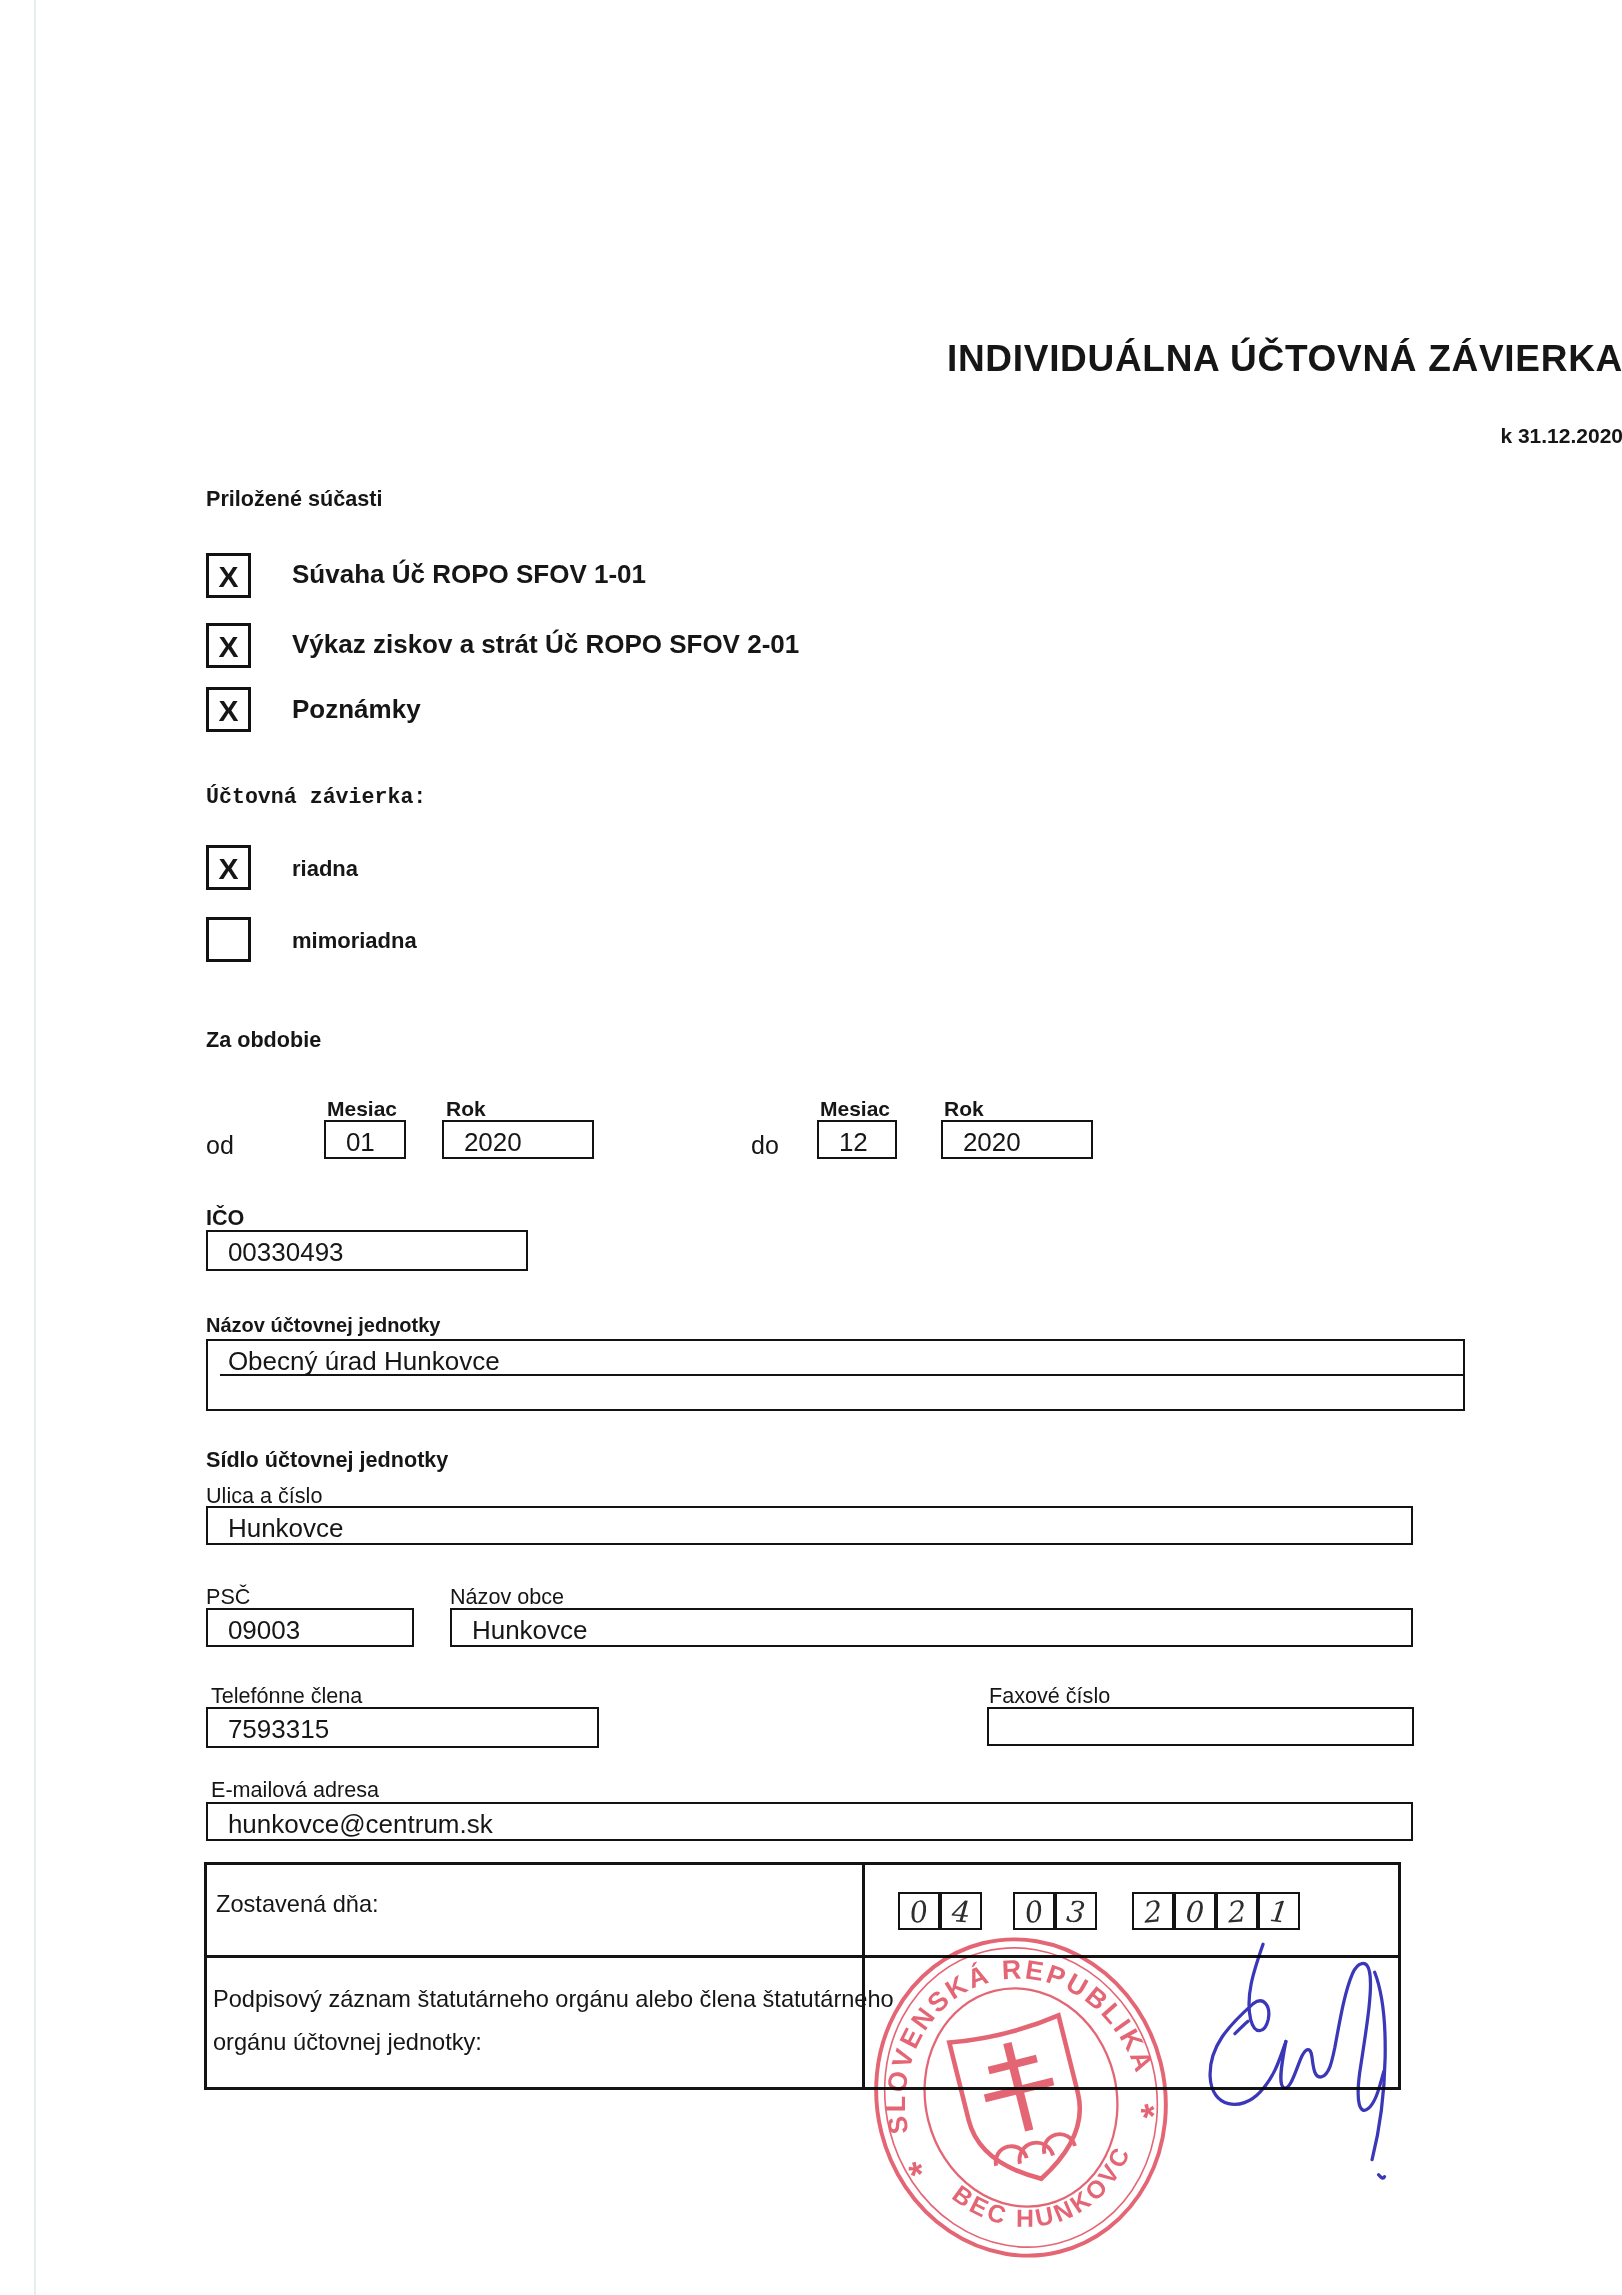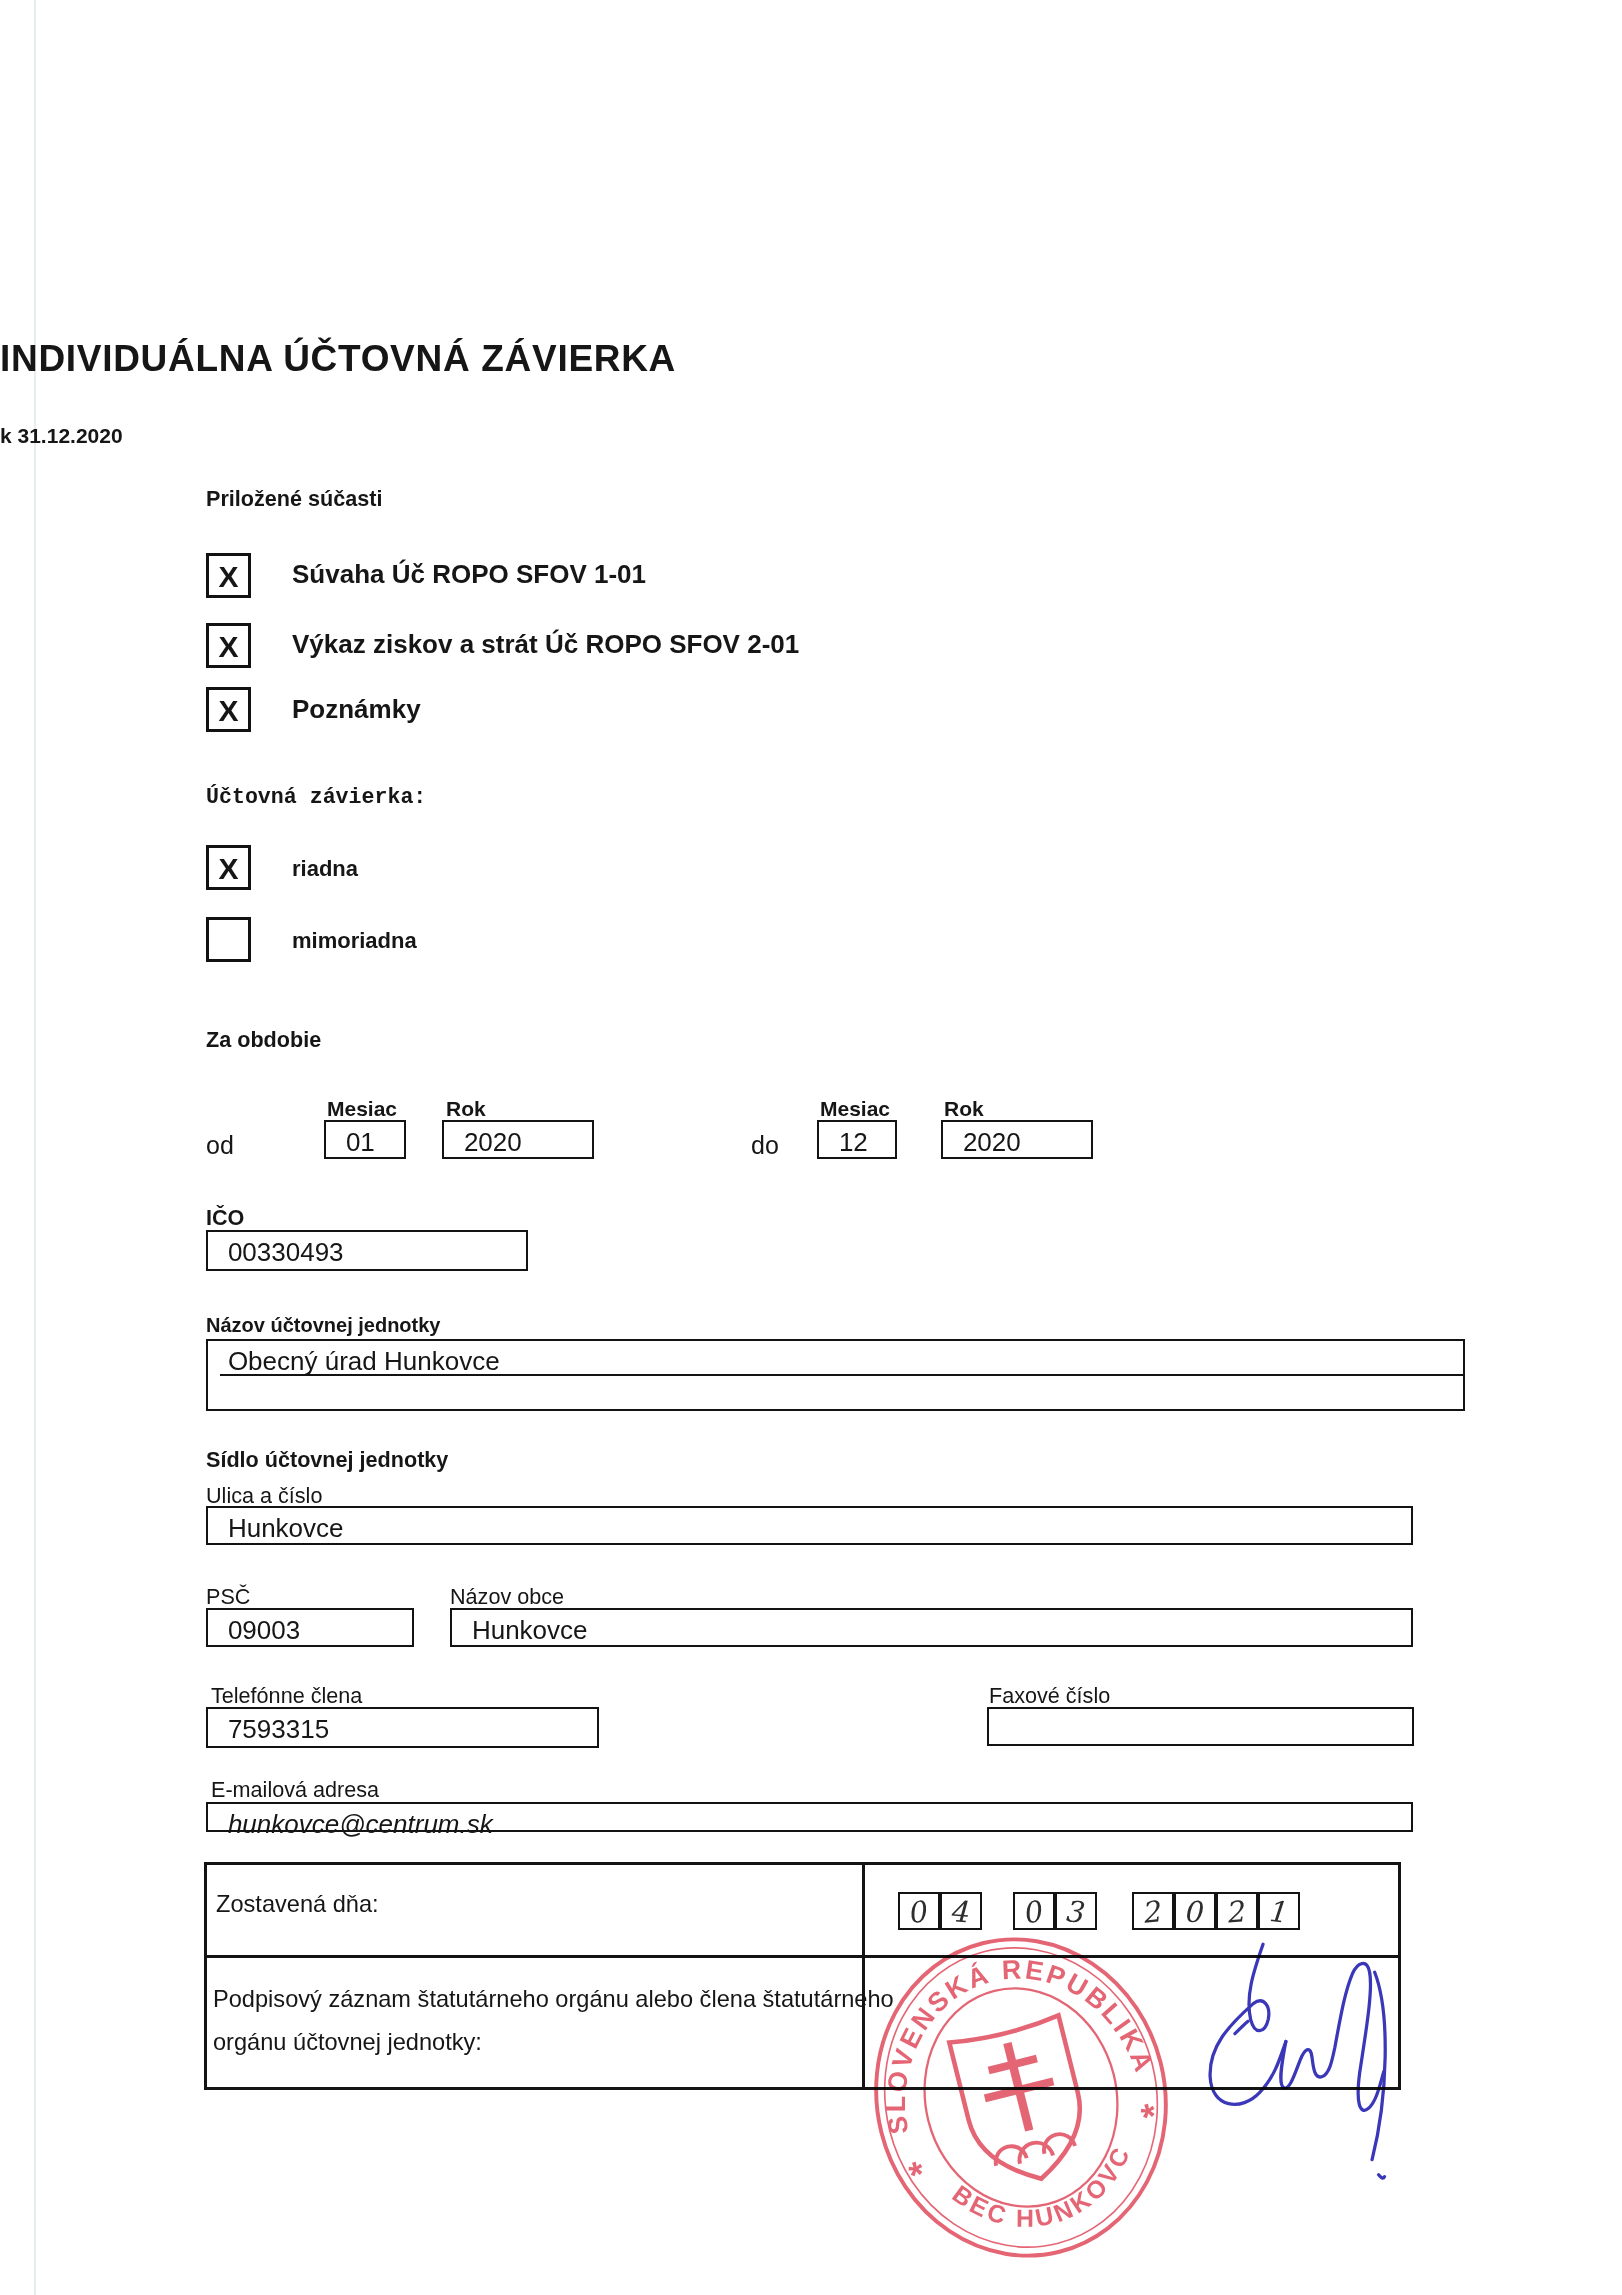--- a/index.html
+++ b/index.html
@@ -2,21 +2,21 @@
 <html style="font-size:10.5px"><head>
 <meta charset="utf-8">
 <style>
   html,body{margin:0;padding:0;}
   body{
     width:1623px;height:2295px;background:#ffffff;position:relative;
     font-family:"Liberation Sans",sans-serif;color:#161616;overflow:hidden;
   }
   .abs{position:absolute;white-space:nowrap;}
   .b{font-weight:bold;}
-  .ctr{left:0;width:1623px;text-align:left;}
+  .ctr{left:0;width:1623px;text-align:right;}
   .fieldbox{position:absolute;border:2.6px solid #131313;background:transparent;box-sizing:border-box;padding-left:12px;}
   .val{font-size:26px;padding:5.2px 0 0 7.9px;white-space:nowrap;overflow:hidden;}
   .cb{
     position:absolute;width:39px;height:39px;border:3.3px solid #121212;box-sizing:content-box;
     font-weight:bold;font-size:30px;text-align:center;line-height:41px;background:#fff;
   }
   .hw{
     font-family:"DejaVu Serif",serif;font-style:italic;color:#2e2e2e;
     font-size:29px;text-align:center;line-height:37px;
   }
@@ -105,21 +105,21 @@
 <div class="abs" style="left:211px;top:1683px;font-size:21.6px;">Telefónne člena</div>
 <div class="abs" style="left:989px;top:1683px;font-size:21.6px;">Faxové číslo</div>
 <div class="fieldbox" style="left:206px;top:1707px;width:393px;height:41px;">
   <div class="val">7593315</div>
 </div>
 <div class="fieldbox" style="left:987px;top:1707px;width:427px;height:39px;">
   <div class="val"></div>
 </div>
 
 <div class="abs" style="left:211px;top:1777px;font-size:21.6px;">E-mailová adresa</div>
-<div class="fieldbox" style="left:206px;top:1802px;width:1207px;height:30px;font-style:italic;">
+<div class="fieldbox" style="left:206px;top:1802px;width:1207px;height:39px;">
   <div class="val">hunkovce@centrum.sk</div>
 </div>
 
 <div class="fieldbox" style="left:204px;top:1862px;width:1197px;height:228px;border-width:3.3px;"></div>
 <div class="tline" style="left:862px;top:1862px;width:3.3px;height:228px;"></div>
 <div class="tline" style="left:204px;top:1955px;width:1197px;height:3.3px;"></div>
 
 <div class="abs" style="left:216px;top:1891px;font-size:23.6px;">Zostavená dňa:</div>
 
 <div class="digitbox" style="left:898px;top:1892px;">

